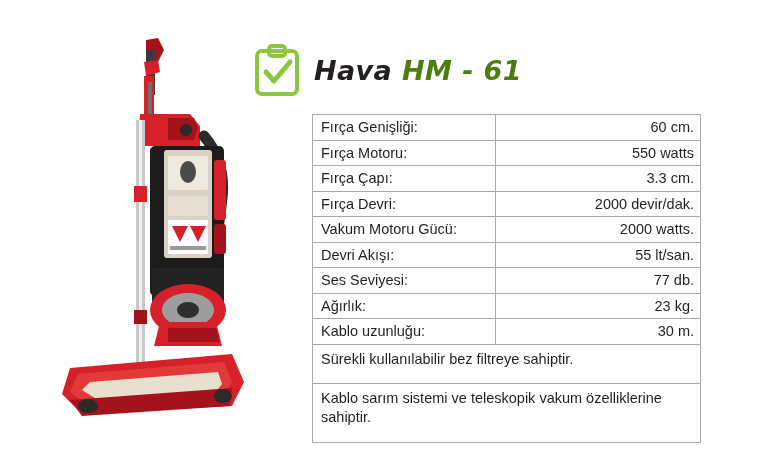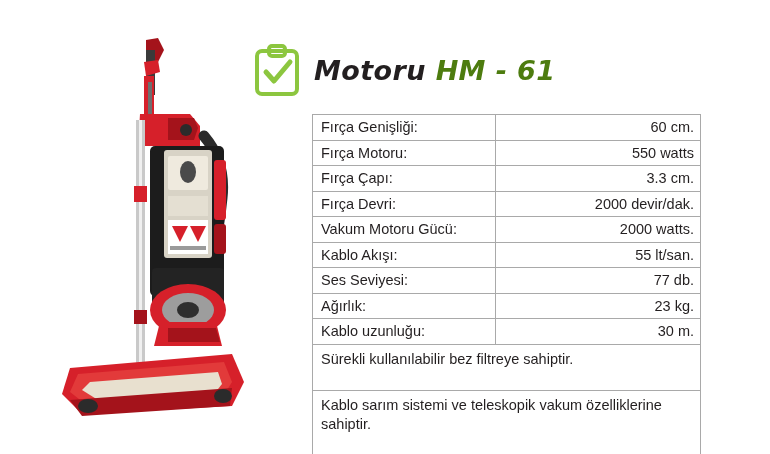--- a/index.html
+++ b/index.html
@@ -71,21 +71,21 @@
     color: #231f20;
     padding: 3px 6px 3px 8px;
     line-height: 1.28;
     vertical-align: middle;
     background: #ffffff;
   }
   .spec-table td.label { width: 168px; }
   .spec-table td.value { width: 190px; text-align: right; }
   .spec-table td.note {
     padding-top: 5px;
-    padding-bottom: 22px;
+    padding-bottom: 15px;
   }
 </style>
 </head>
 <body>
 
 <div class="product-area">
   <svg class="product-svg" width="240" height="430" viewBox="0 0 240 430">
 
     <path d="M128 30 L140 28 L146 40 L140 52 L128 54 Z" fill="#a4131b"></path>
     <rect x="128" y="40" width="9" height="45" fill="#3a3a3a"></rect>
@@ -138,21 +138,21 @@
 
 <div class="spec-panel">
 
   <div class="spec-header">
     <svg class="clipboard-icon" viewBox="0 0 46 52">
       <rect x="3" y="7" width="40" height="43" rx="5" fill="none" stroke="#8cc63f" stroke-width="4"></rect>
       <rect x="15" y="2" width="16" height="10" rx="3" fill="none" stroke="#8cc63f" stroke-width="4"></rect>
       <path d="M12 28 L20 37 L36 18" fill="none" stroke="#8cc63f" stroke-width="5" stroke-linecap="round" stroke-linejoin="round"></path>
     </svg>
     <div class="model-title">
-      <span>Motoru</span>
+      <span>Hava</span>
       <span class="model-code">HM - 61</span>
     </div>
   </div>
 
   <table class="spec-table">
     <tbody>
       <tr>
         <td class="label">Fırça Genişliği:</td>
         <td class="value">60 cm.</td>
       </tr>
@@ -166,21 +166,21 @@
       </tr>
       <tr>
         <td class="label">Fırça Devri:</td>
         <td class="value">2000 devir/dak.</td>
       </tr>
       <tr>
         <td class="label">Vakum Motoru Gücü:</td>
         <td class="value">2000 watts.</td>
       </tr>
       <tr>
-        <td class="label">Kablo Akışı:</td>
+        <td class="label">Devri Akışı:</td>
         <td class="value">55 lt/san.</td>
       </tr>
       <tr>
         <td class="label">Ses Seviyesi:</td>
         <td class="value">77 db.</td>
       </tr>
       <tr>
         <td class="label">Ağırlık:</td>
         <td class="value">23 kg.</td>
       </tr>

